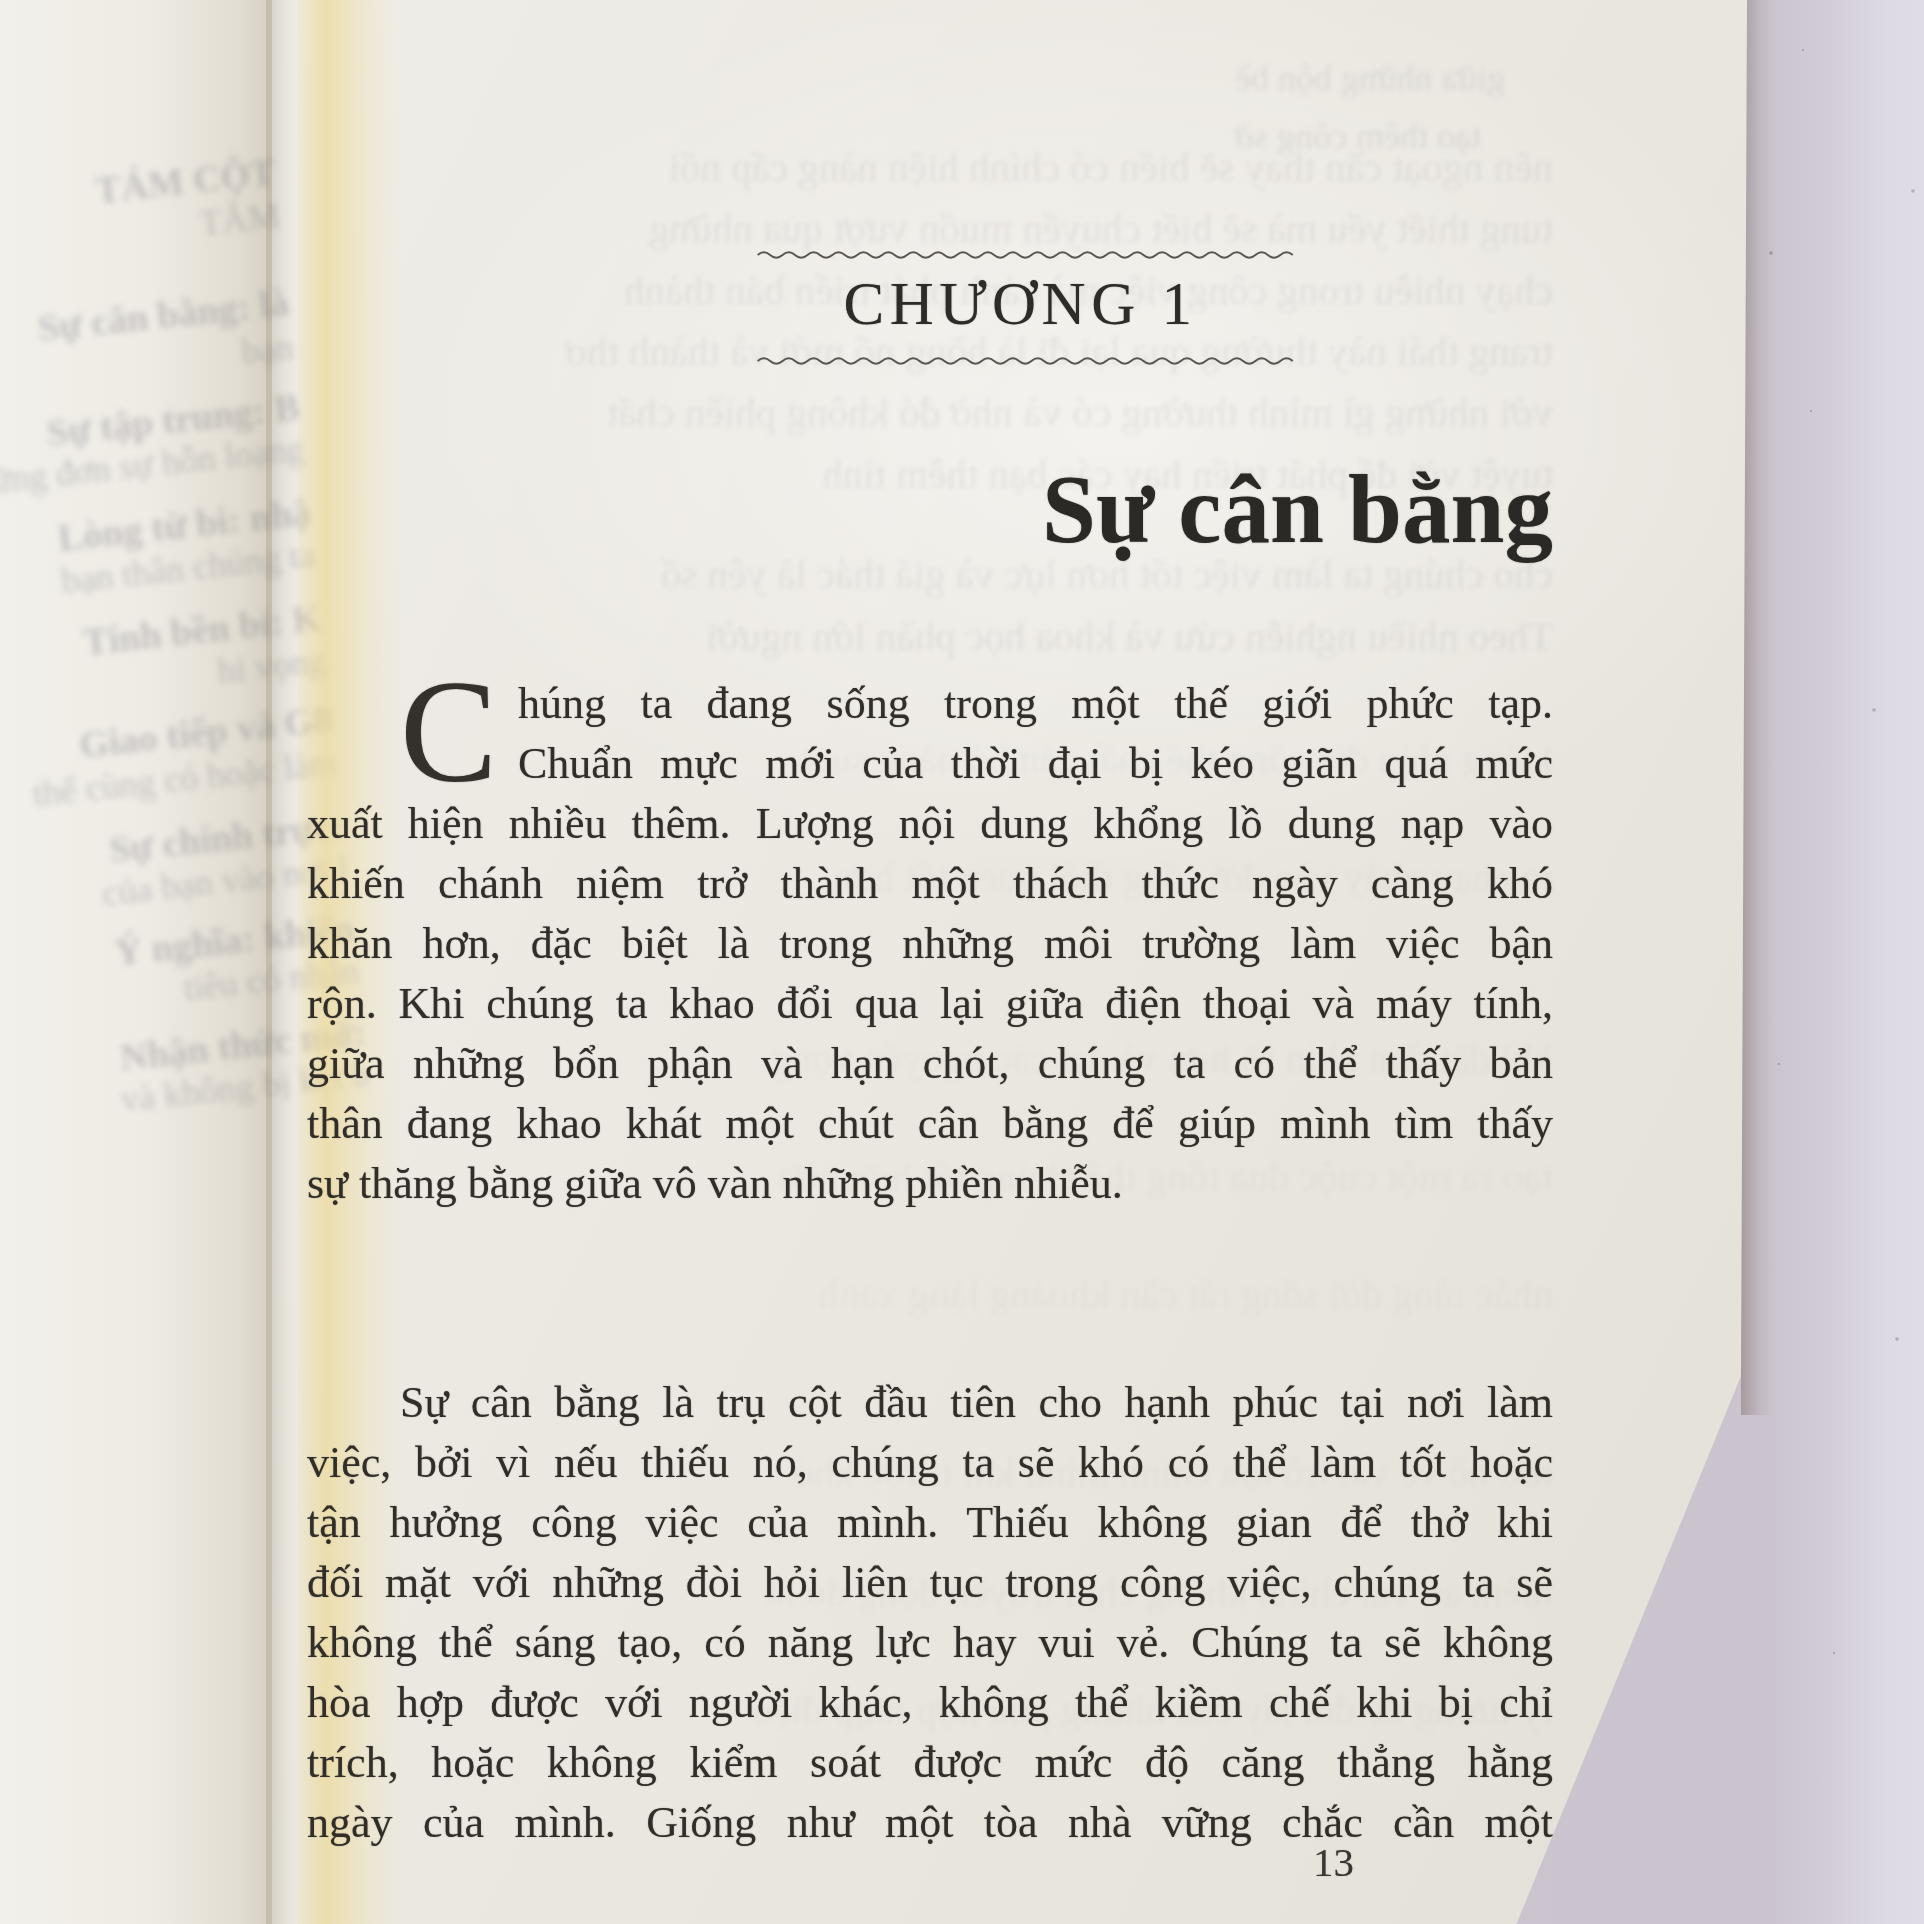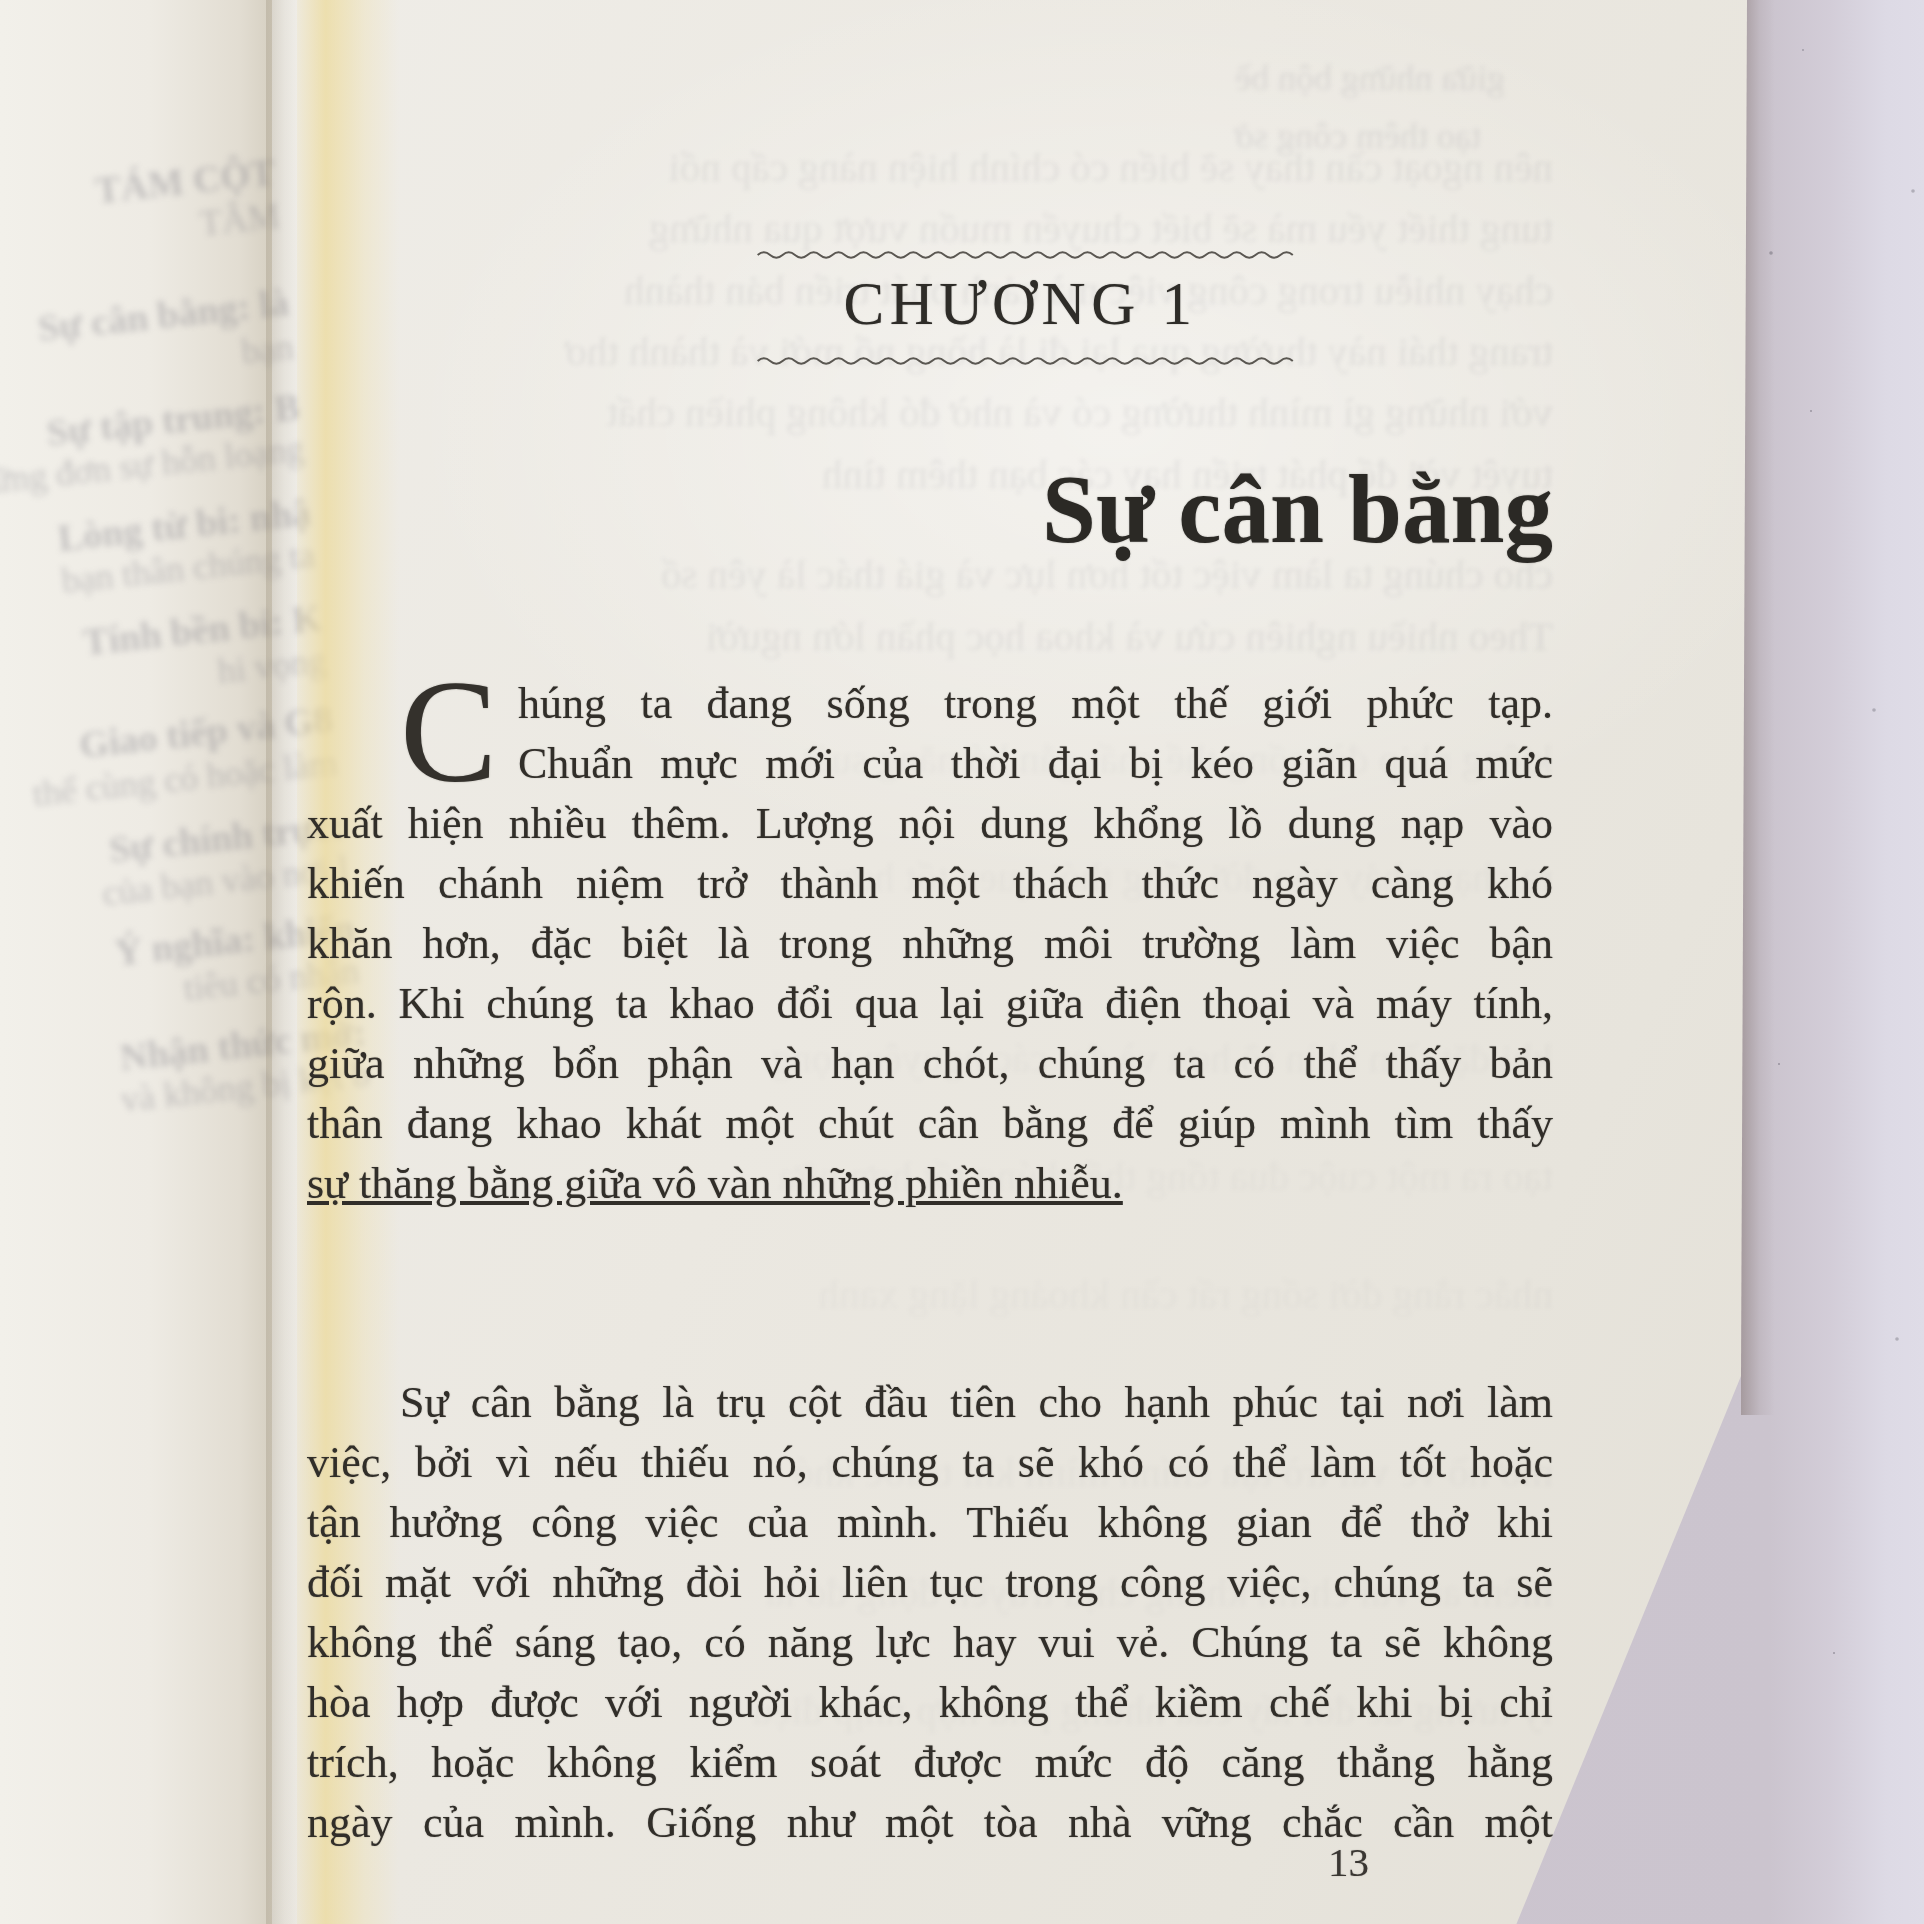--- a/index.html
+++ b/index.html
@@ -38,24 +38,24 @@
   .chapter-label{position:absolute;left:0;top:269px;width:1246px;text-align:center;padding-left:181px;box-sizing:border-box;
     font-size:61px;letter-spacing:5.5px;color:#2e2c28;text-shadow:0 0 1.2px rgba(46,44,40,.45);}
   .page-title{position:absolute;left:0;top:454px;width:1246px;text-align:right;padding-left:157px;box-sizing:border-box;
     font-size:97px;font-weight:bold;color:#2b2925;text-shadow:0 0 1.6px rgba(43,41,37,.4);}
   .para{position:absolute;left:0;width:1246px;}
   .bline{height:60px;line-height:60px;font-size:44px;white-space:nowrap;
     text-align:justify;text-align-last:justify;color:#312e29;
     text-shadow:0 0 1.3px rgba(49,46,41,.42);white-space:normal;}
   .bline.ind-drop{margin-left:211px;}
   .bline.ind-first{padding-left:93px;box-sizing:border-box;}
-  .bline.lastline{text-align-last:left;text-decoration:underline;}
+  .bline.lastline{text-align-last:left;}
   .drop-cap{position:absolute;left:93px;top:659px;font-size:146px;line-height:1;
     color:#34312c;text-shadow:0 0 1.6px rgba(52,49,44,.4);}
-  .page-number{position:absolute;left:1006px;top:1838px;width:71px;text-align:center;
+  .page-number{position:absolute;left:1006px;top:1838px;width:71px;text-align:left;
     font-size:41px;color:#3a3733;text-shadow:0 0 1.2px rgba(58,55,51,.4);}
   
   .ghost-top-right{position:absolute;left:928px;width:440px;text-align:right;
     font-size:36px;color:#8f8e96;opacity:.20;filter:blur(2.4px);transform:scaleX(-1);}
   .ghost-line{position:absolute;left:0;width:1246px;font-size:41px;white-space:nowrap;
     color:#84848c;transform:scaleX(-1);filter:blur(2px);}
   .ghost-upper{opacity:.13;}
   .ghost-body{opacity:.055;}
   .facing-ghosts{position:absolute;left:0;top:0;width:261px;height:1925px;
     transform:rotate(-6deg);transform-origin:60% 0;}

